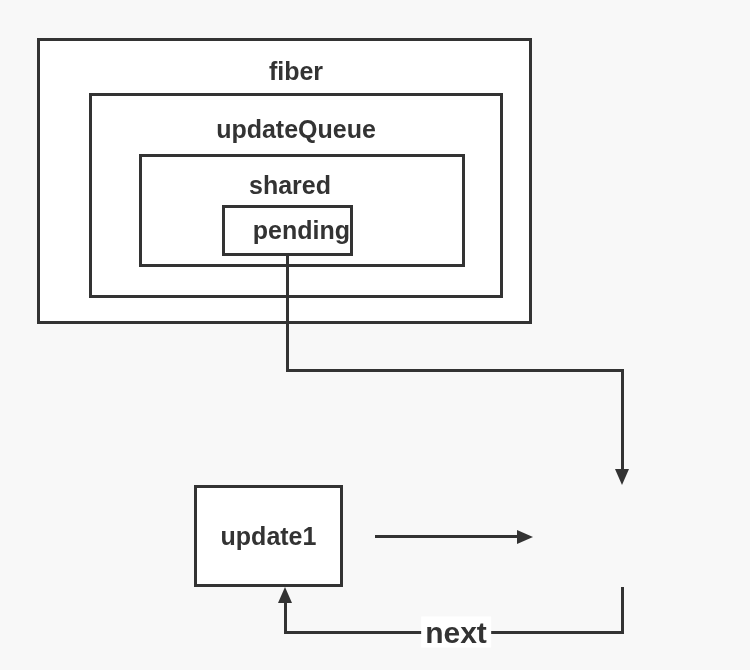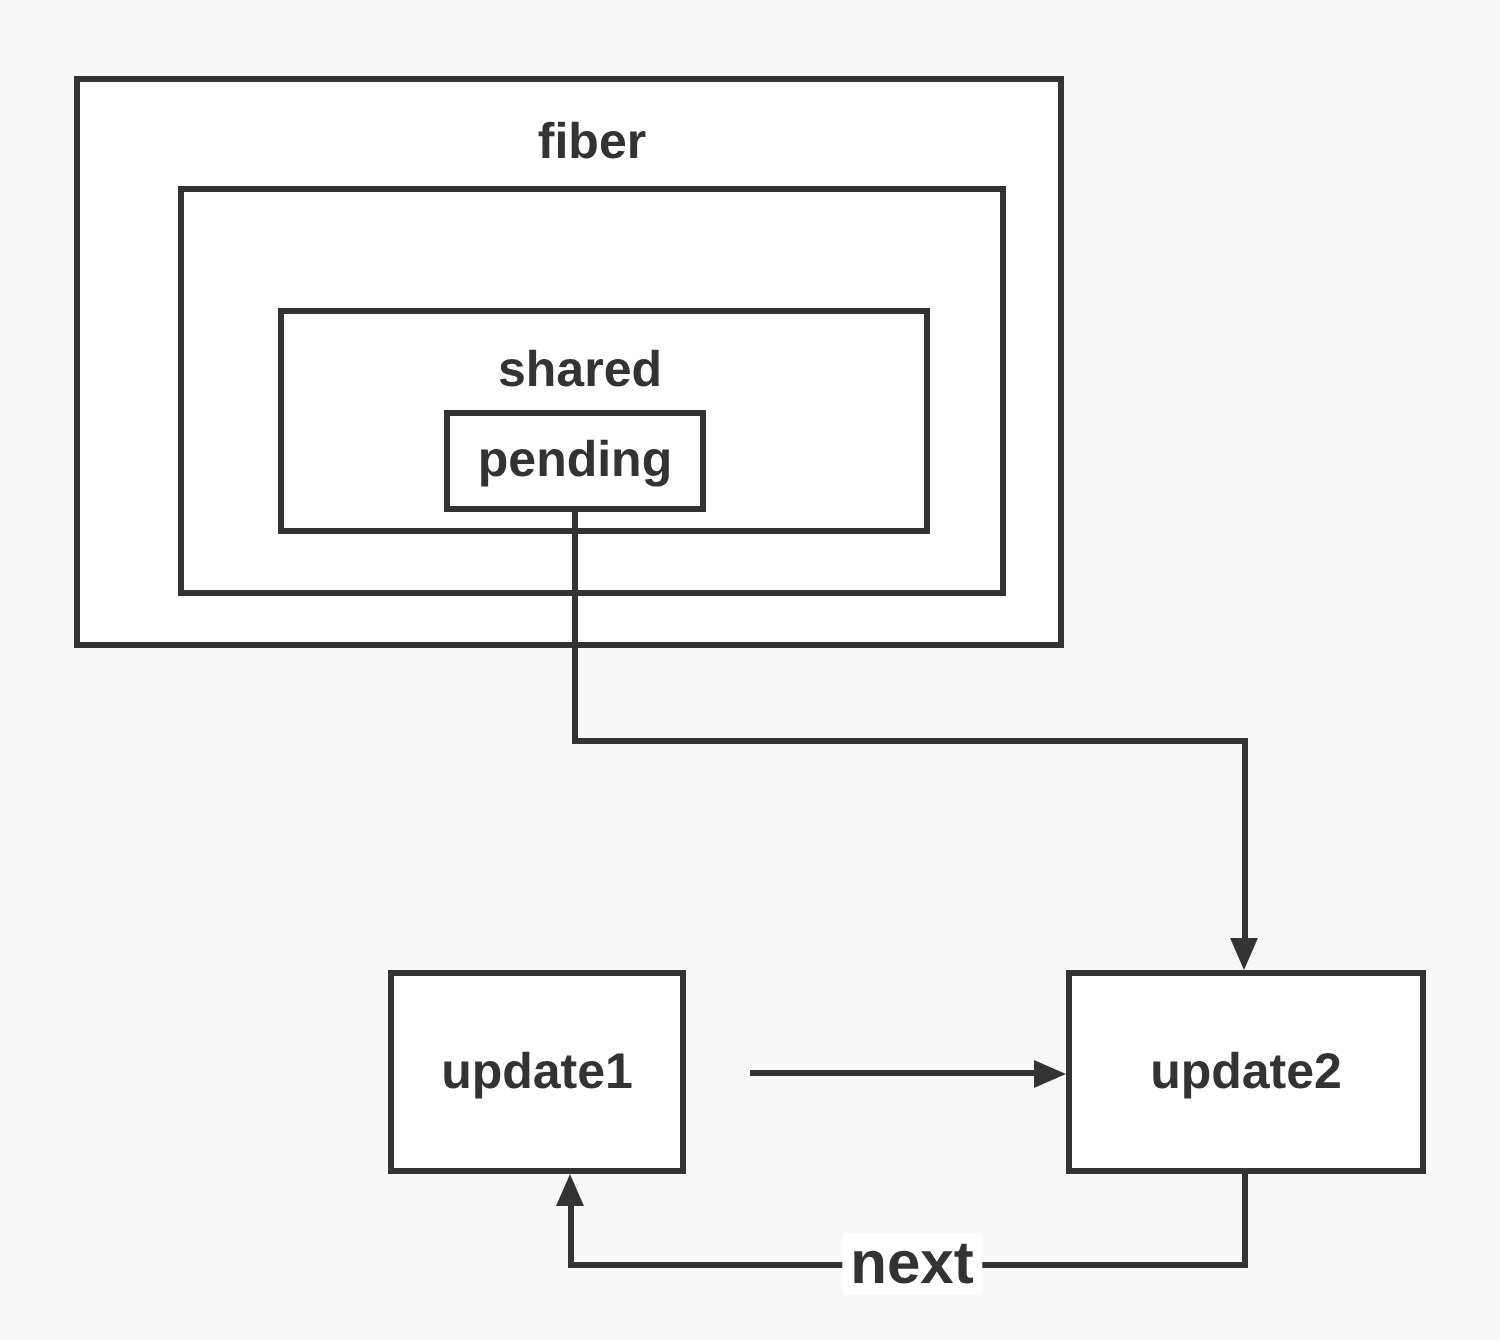--- a/index.html
+++ b/index.html
@@ -64,32 +64,30 @@
   }
 </style>
 </head>
 <body>
 
 <div class="canvas">
 
   <div class="node" style="left:37px;top:38px;width:495px;height:286px;"></div>
   <div class="node" style="left:89px;top:93px;width:414px;height:205px;"></div>
   <div class="node" style="left:139px;top:154px;width:326px;height:113px;"></div>
-  <div class="node centered" style="left:222px;top:205px;width:131px;height:51px;">
+  <div class="node centered" style="left:222px;top:205px;width:131px;height:51px;justify-content:flex-end;">
     <span class="inner-label">pending</span>
   </div>
 
   <div class="label float-label" style="left:296px;top:59px;">fiber</div>
+  <div class="label float-label" style="left:296px;top:117px;">updateQueue</div>
   <div class="label float-label" style="left:290px;top:173px;">shared</div>
 
   <div class="node centered" style="left:194px;top:485px;width:149px;height:102px;">
     <span class="inner-label">update1</span>
-  </div>
-  <div class="node centered" style="left:533px;top:485px;width:180px;height:102px;">
-    <span class="inner-label">update2</span>
   </div>
 
   <div class="v-line" style="left:286px;top:256px;height:116px;"></div>
   <div class="h-line" style="left:286px;top:369px;width:338px;"></div>
   <div class="v-line" style="left:621px;top:369px;height:101px;"></div>
   <div class="arrow down" style="left:615px;top:469px;"></div>
 
   <div class="h-line" style="left:375px;top:535px;width:144px;"></div>
   <div class="arrow right" style="left:517px;top:530px;"></div>
 

